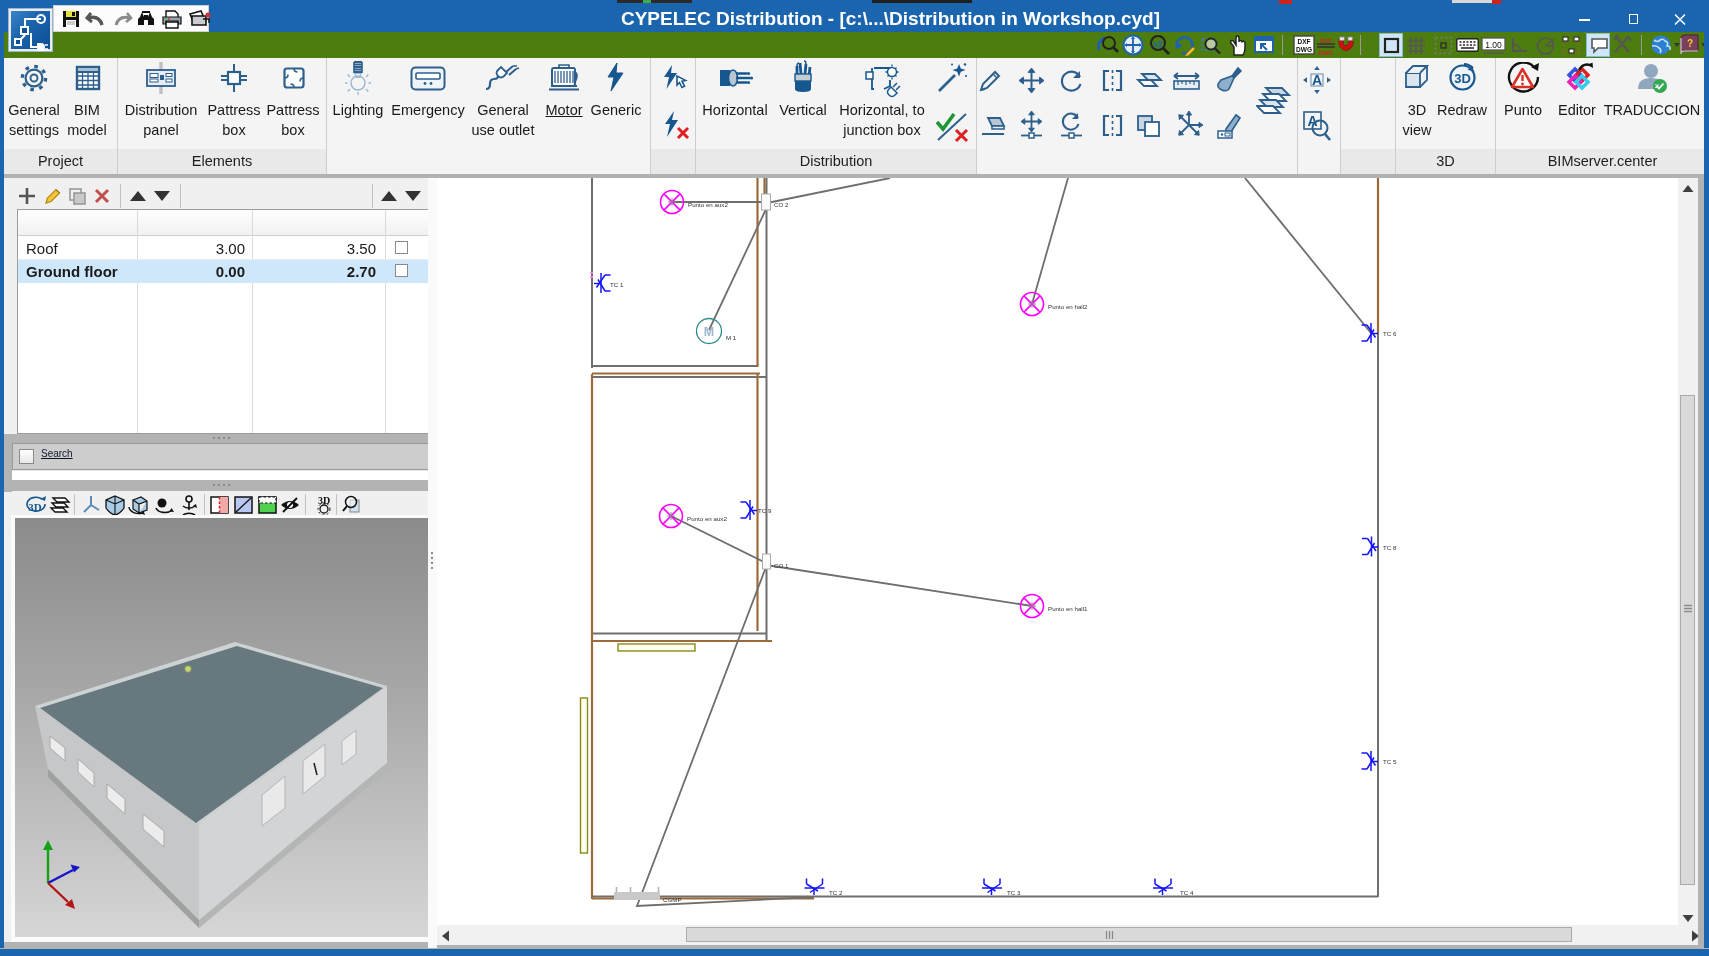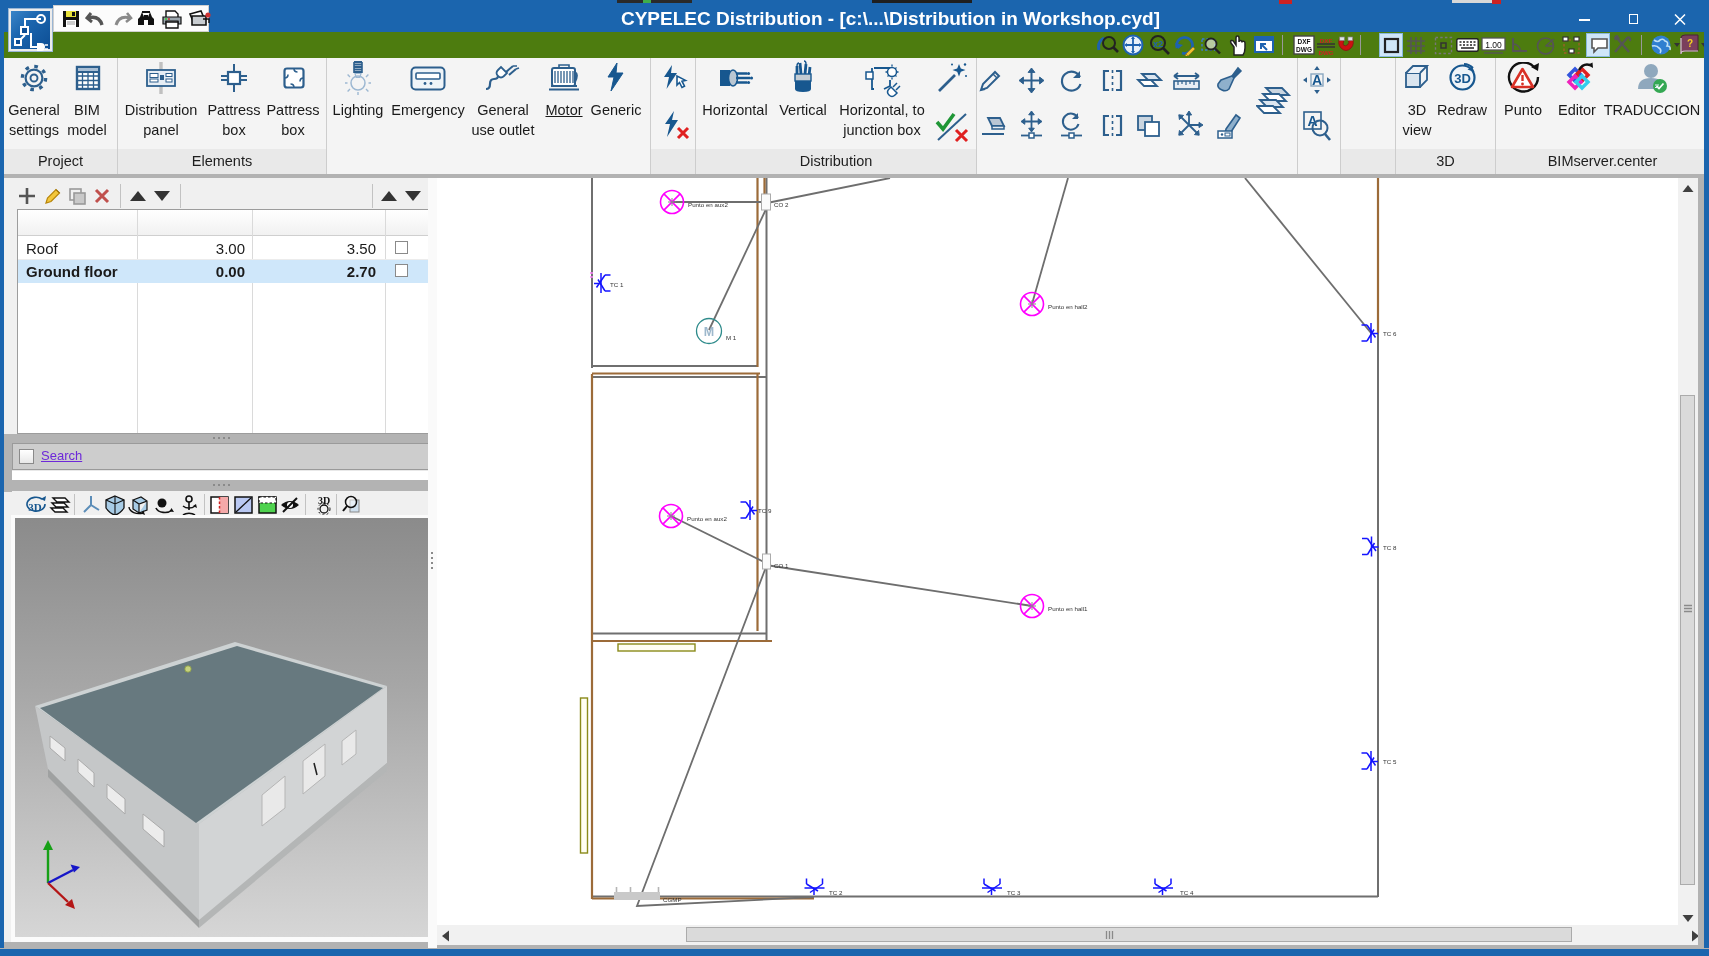--- a/index.html
+++ b/index.html
@@ -653,21 +653,21 @@
     </div>
     <div style="position:absolute;left:0;top:256px;width:433px;height:58px;background:#b3b3b3;"></div>
     <div class="dotgrip" style="left:209px;top:259px;">
       <i></i>
       <i></i>
       <i></i>
       <i></i>
     </div>
     <div id="searchbox">
       <div style="position:absolute;left:6px;top:5px;width:15px;height:15px;background:linear-gradient(#ffffff,#e8e8e8);border:1px solid #8a8a8a;"></div>
-      <span style="position:absolute;left:28px;top:4px;font-size:13px;color:#6d28d9;text-decoration:underline;">Search</span>
+      <span style="position:absolute;left:28px;top:4px;font-size:10px;color:#0f172a;text-decoration:underline;">Search</span>
     </div>
     <div id="searchinput"></div>
     <div class="dotgrip" style="left:209px;top:306px;">
       <i></i>
       <i></i>
       <i></i>
       <i></i>
     </div>
 
     <div id="tb3d">

